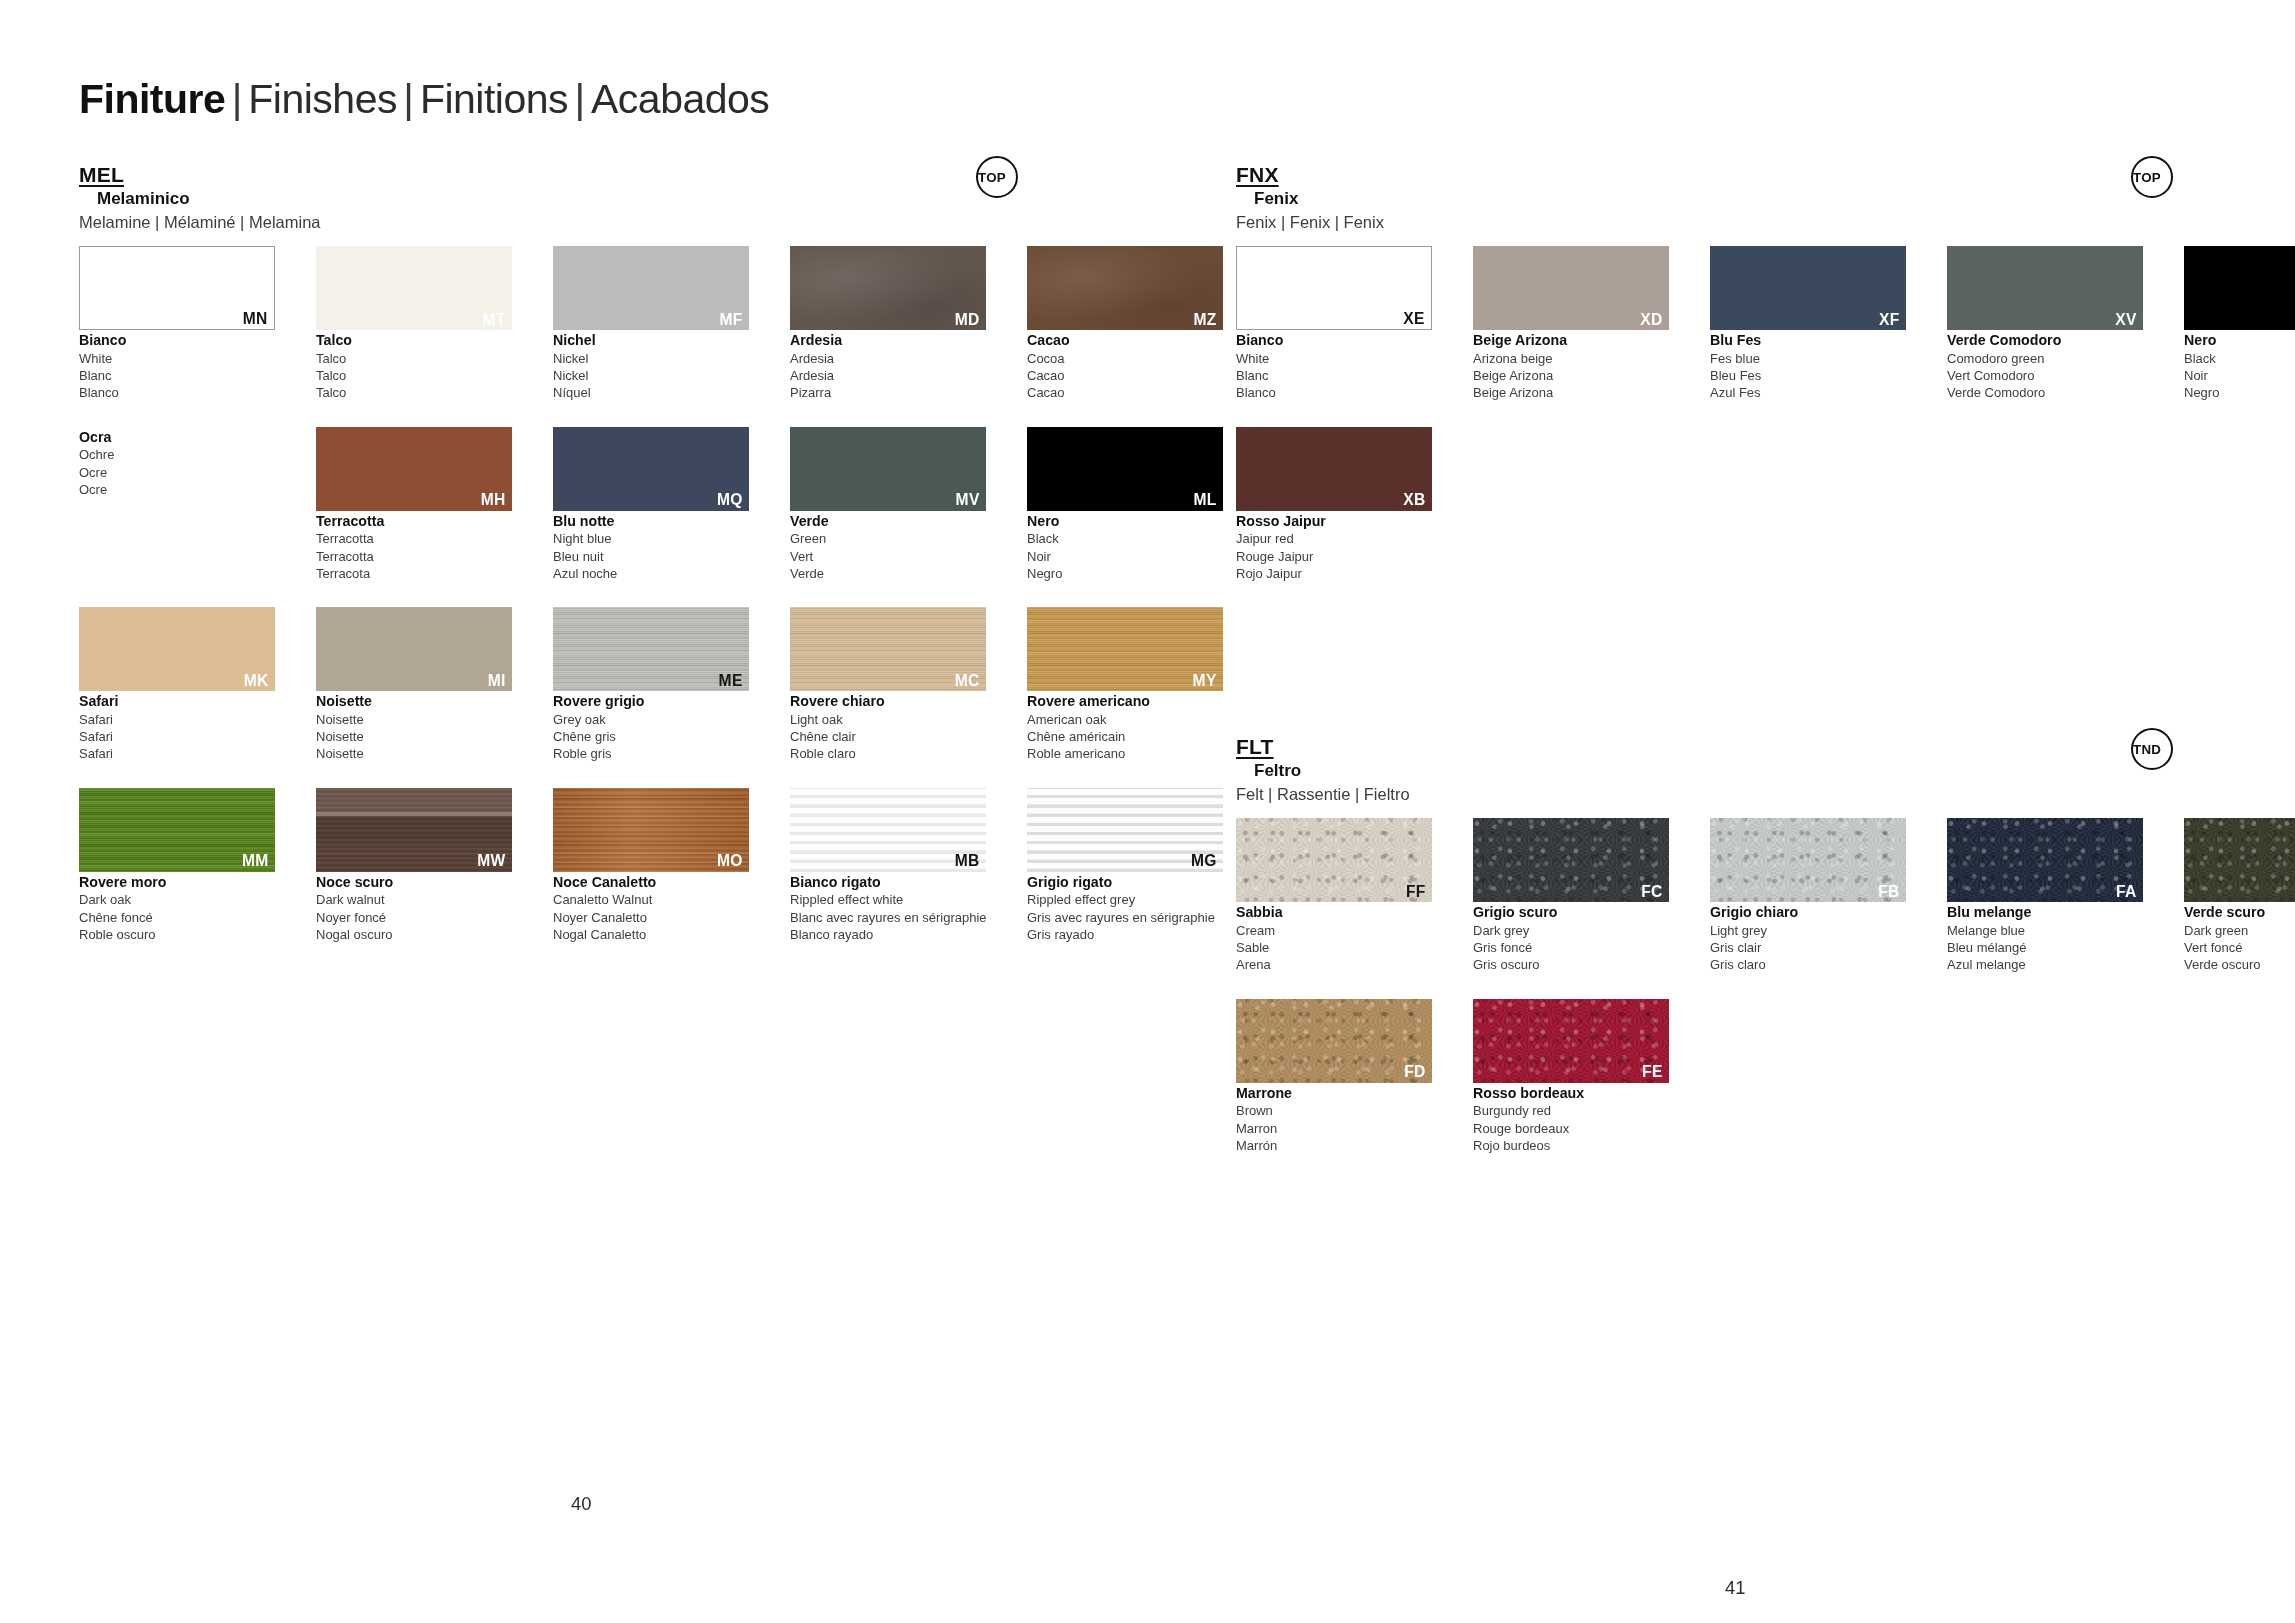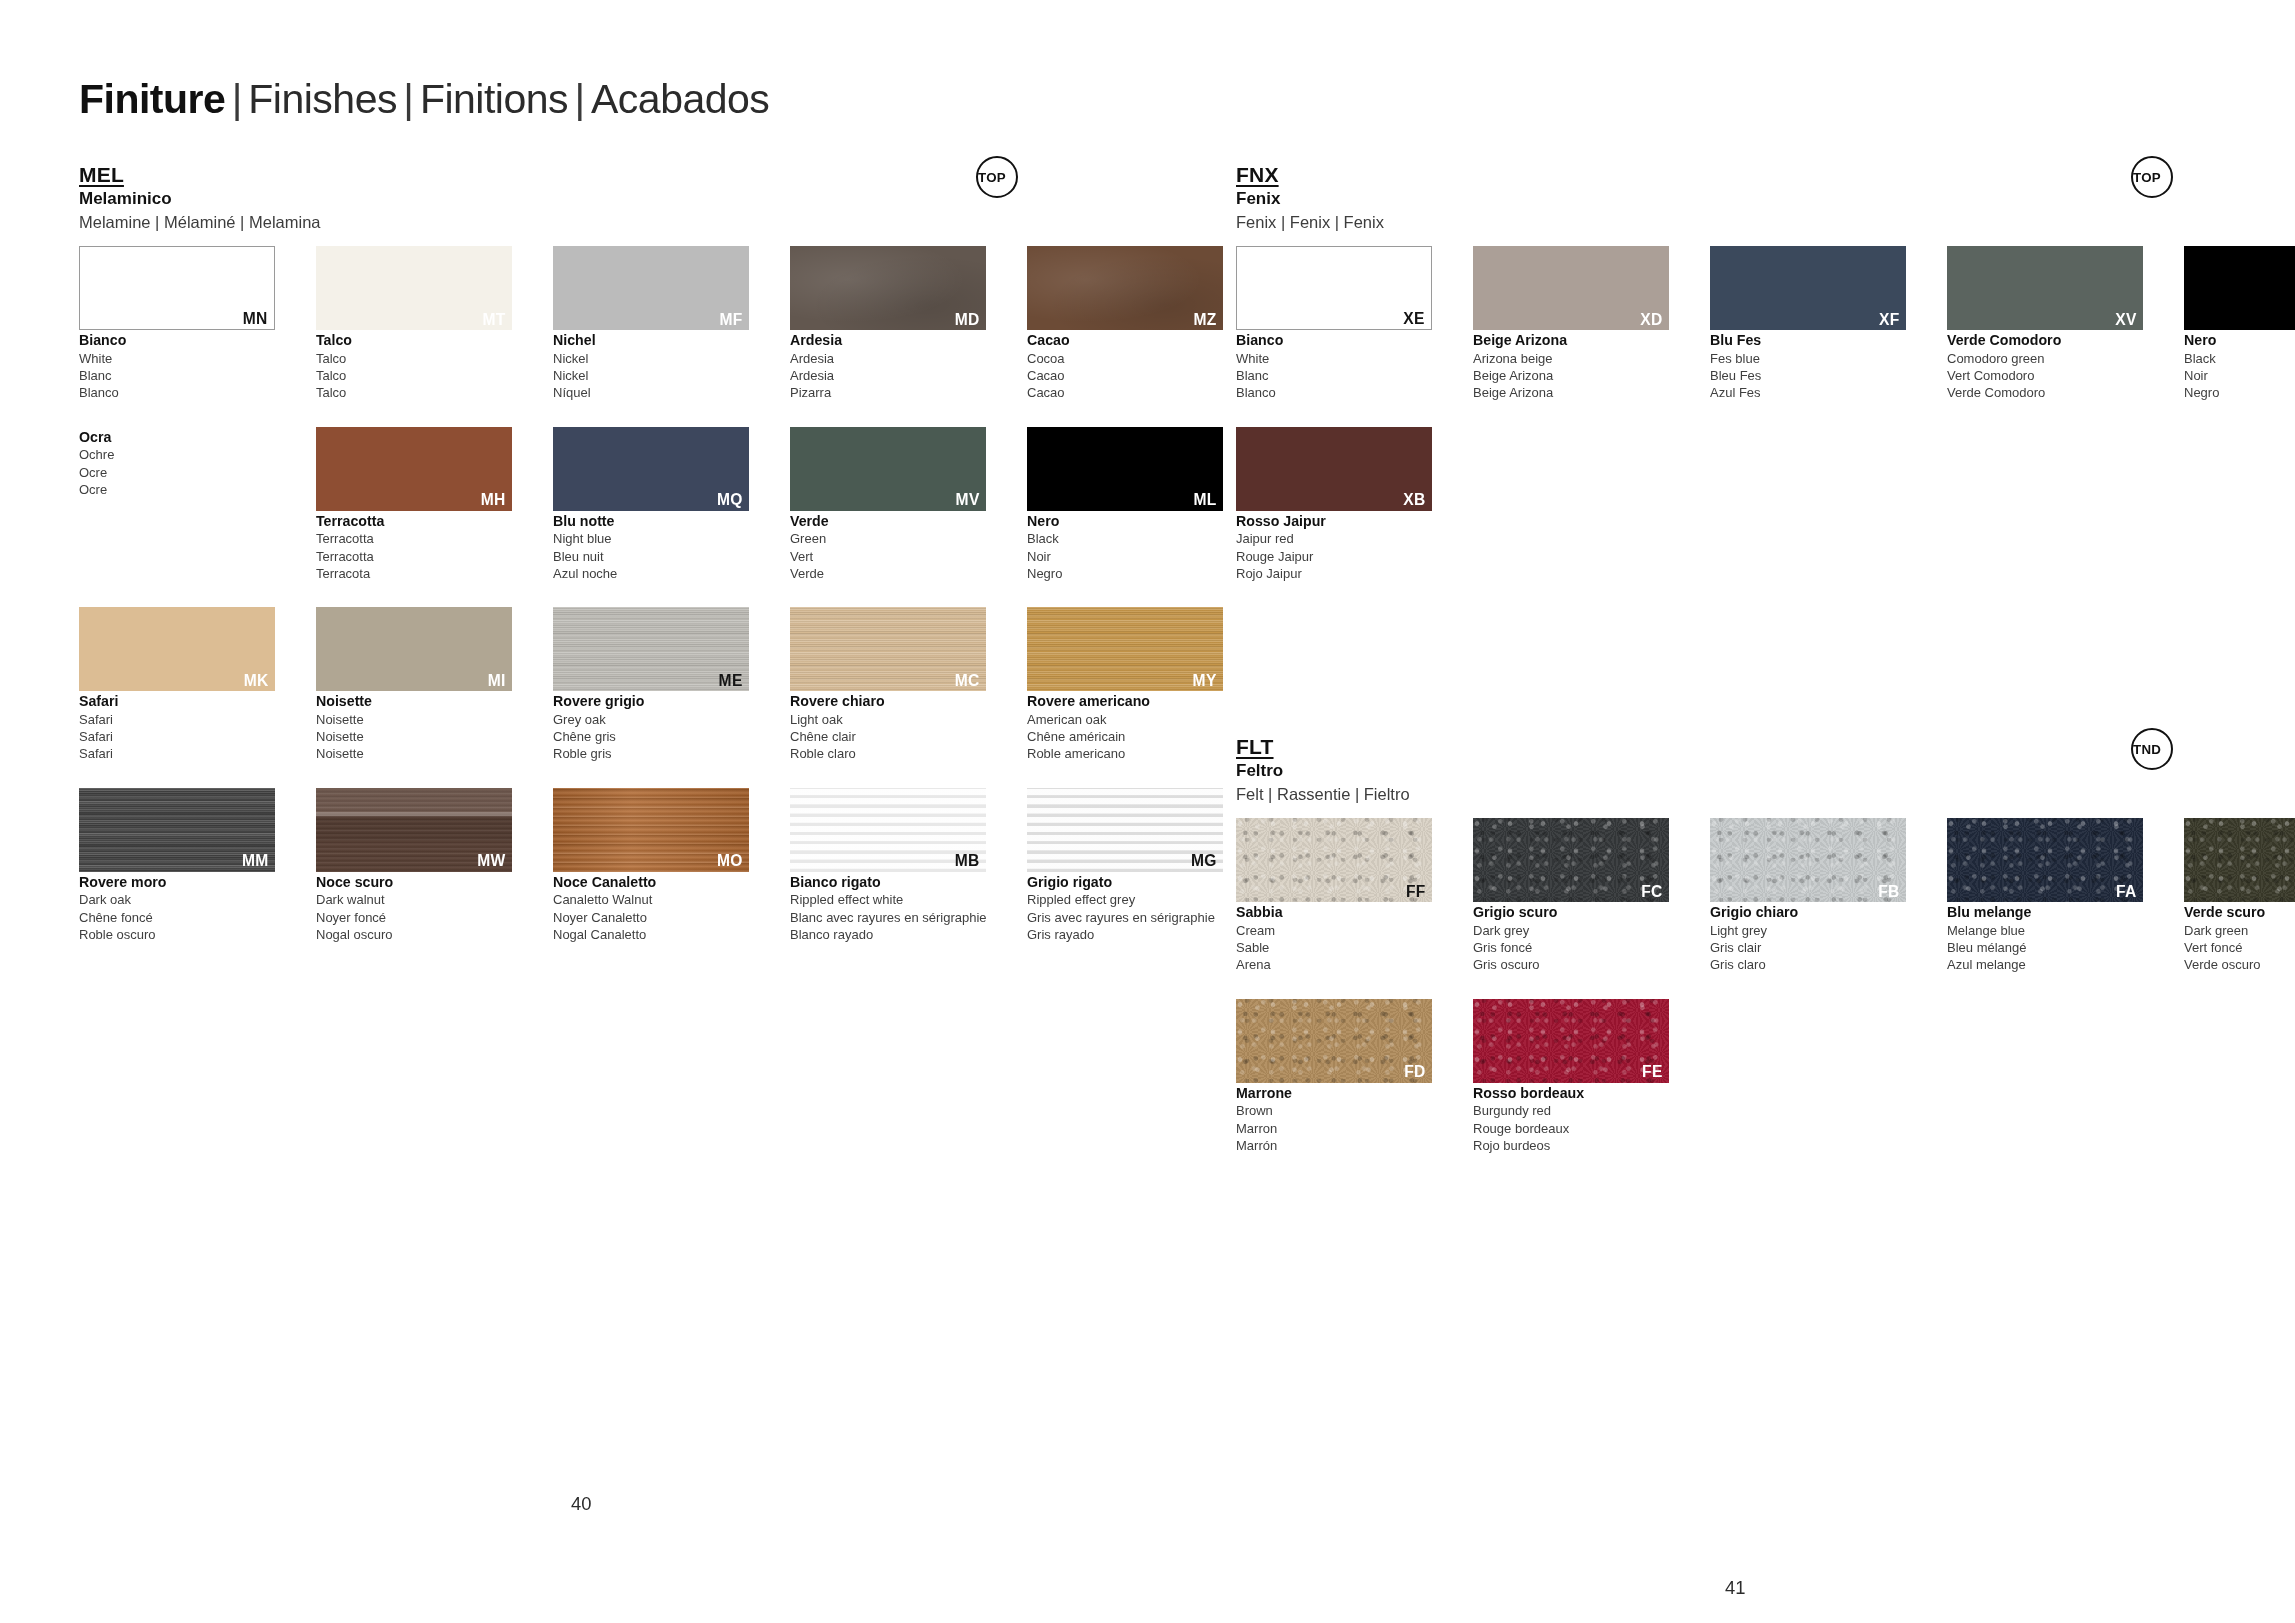--- a/index.html
+++ b/index.html
@@ -58,20 +58,21 @@
     text-decoration-thickness: 1.8px;
     line-height: 1.15;
     color: #111;
   }
   .sec-name {
     font-size: 17px;
     font-weight: bold;
     line-height: 1.35;
     color: #111;
     margin-top: 0.9px;
+    margin-left: 18px;
   }
   .sec-trans {
     font-size: 16.5px;
     font-weight: 400;
     line-height: 1.3;
     color: #3d3d3d;
     margin-top: 0.9px;
   }
 
   
@@ -367,21 +368,21 @@
         <div class="chip" style="background: rgb(197, 149, 72);">
           <div class="tex tex-wood-fine"></div>
           <span class="chip-code light">MY</span>
         </div>
         <div class="sw-name">Rovere americano</div>
         <div class="sw-tr">American oak</div>
         <div class="sw-tr">Chêne américain</div>
         <div class="sw-tr">Roble americano</div>
       </div>
       <div class="swatch">
-        <div class="chip" style="background: #404040;">
+        <div class="chip" style="background: #4d7c0f;">
           <div class="tex tex-wood-fine"></div>
           <span class="chip-code light">MM</span>
         </div>
         <div class="sw-name">Rovere moro</div>
         <div class="sw-tr">Dark oak</div>
         <div class="sw-tr">Chêne foncé</div>
         <div class="sw-tr">Roble oscuro</div>
       </div>
       <div class="swatch">
         <div class="chip" style="background: rgb(92, 66, 54);">

